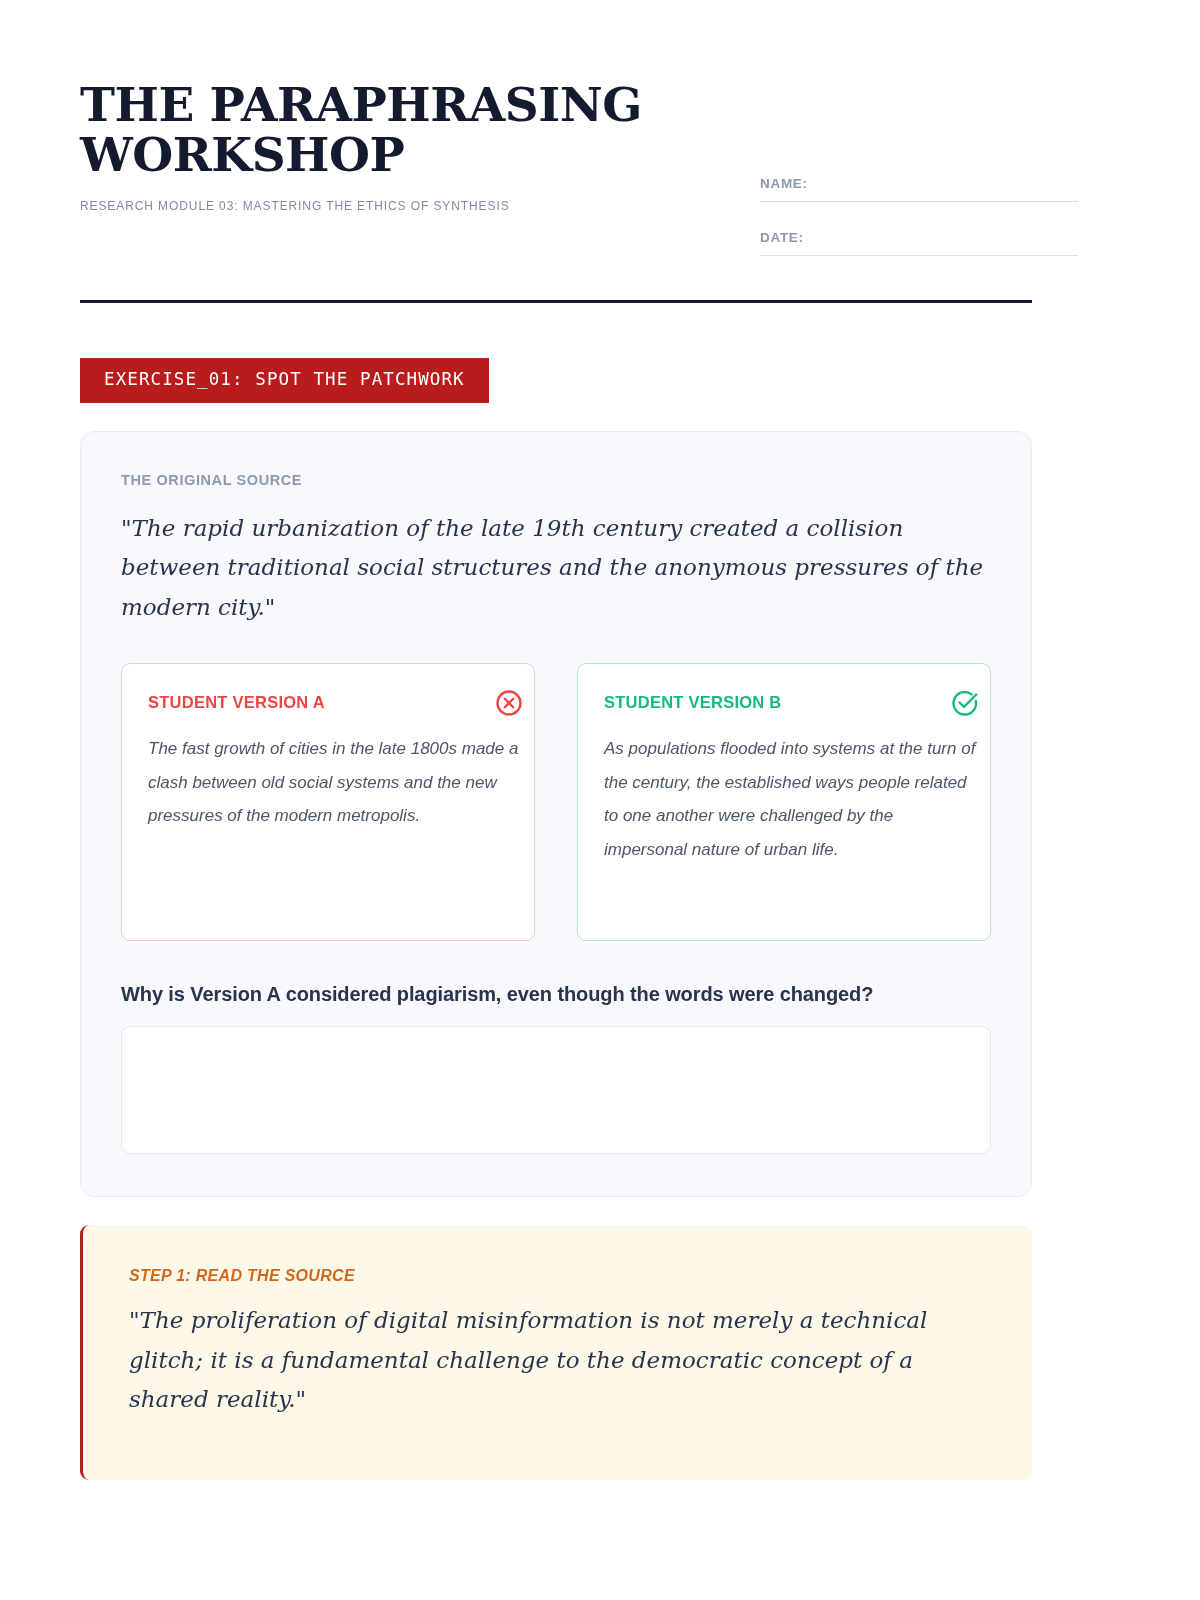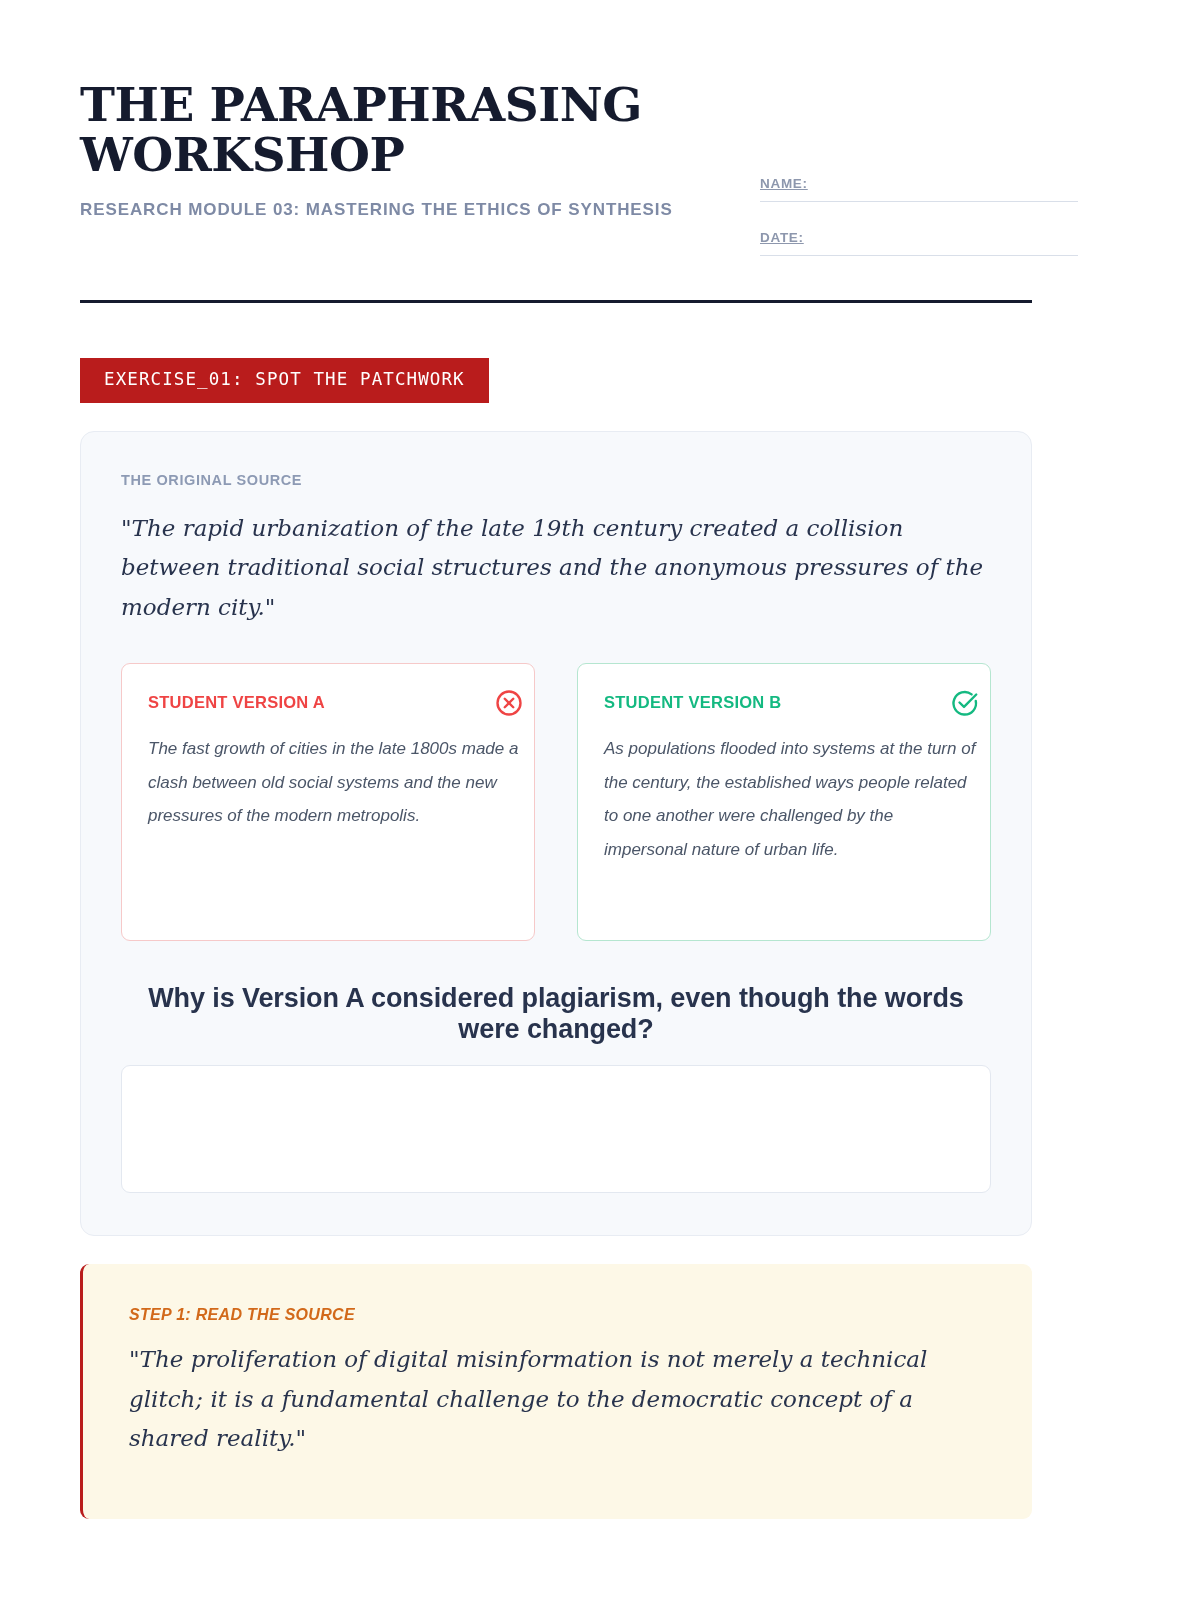--- a/index.html
+++ b/index.html
@@ -43,22 +43,22 @@
     font-size: 47px;
     line-height: 1.07;
     letter-spacing: -0.5px;
     color: #151b2e;
     text-transform: uppercase;
   }
 
   .worksheet-subtitle {
     margin-top: 17px;
     font-family: "Liberation Sans", sans-serif;
-    font-weight: 700;
-    font-size: 17px;
+    font-weight: 400;
+    font-size: 12px;
     letter-spacing: 0.9px;
     line-height: 1.45;
     color: #7e8aa5;
     text-transform: uppercase;
     max-width: 600px;
   }
 
   .header-right {
     flex: 0 0 318px;
     padding-top: 96px;
@@ -70,21 +70,20 @@
     margin-bottom: 26px;
   }
   .field-row:last-child { margin-bottom: 0; }
 
   .field-label {
     font-size: 13.5px;
     font-weight: 700;
     letter-spacing: 0.7px;
     color: #8d97ad;
     text-transform: uppercase;
-    text-decoration: underline;
   }
 
   .rule {
     margin-top: 44px;
     height: 3px;
     background: #151b2e;
     width: 100%;
   }
 
   
@@ -171,25 +170,24 @@
     font-family: "Liberation Sans", sans-serif;
     font-style: italic;
     font-size: 17px;
     line-height: 1.98;
     color: #4b5668;
   }
 
   
   .question {
     margin-top: 42px;
-    font-size: 27px;
+    font-size: 20px;
     font-weight: 700;
     letter-spacing: -0.1px;
     color: #28334d;
-    text-align: center;
   }
 
   .answer-box {
     margin-top: 20px;
     height: 128px;
     background: #ffffff;
     border: 1.4px solid #e3e8f0;
     border-radius: 9px;
   }
 

